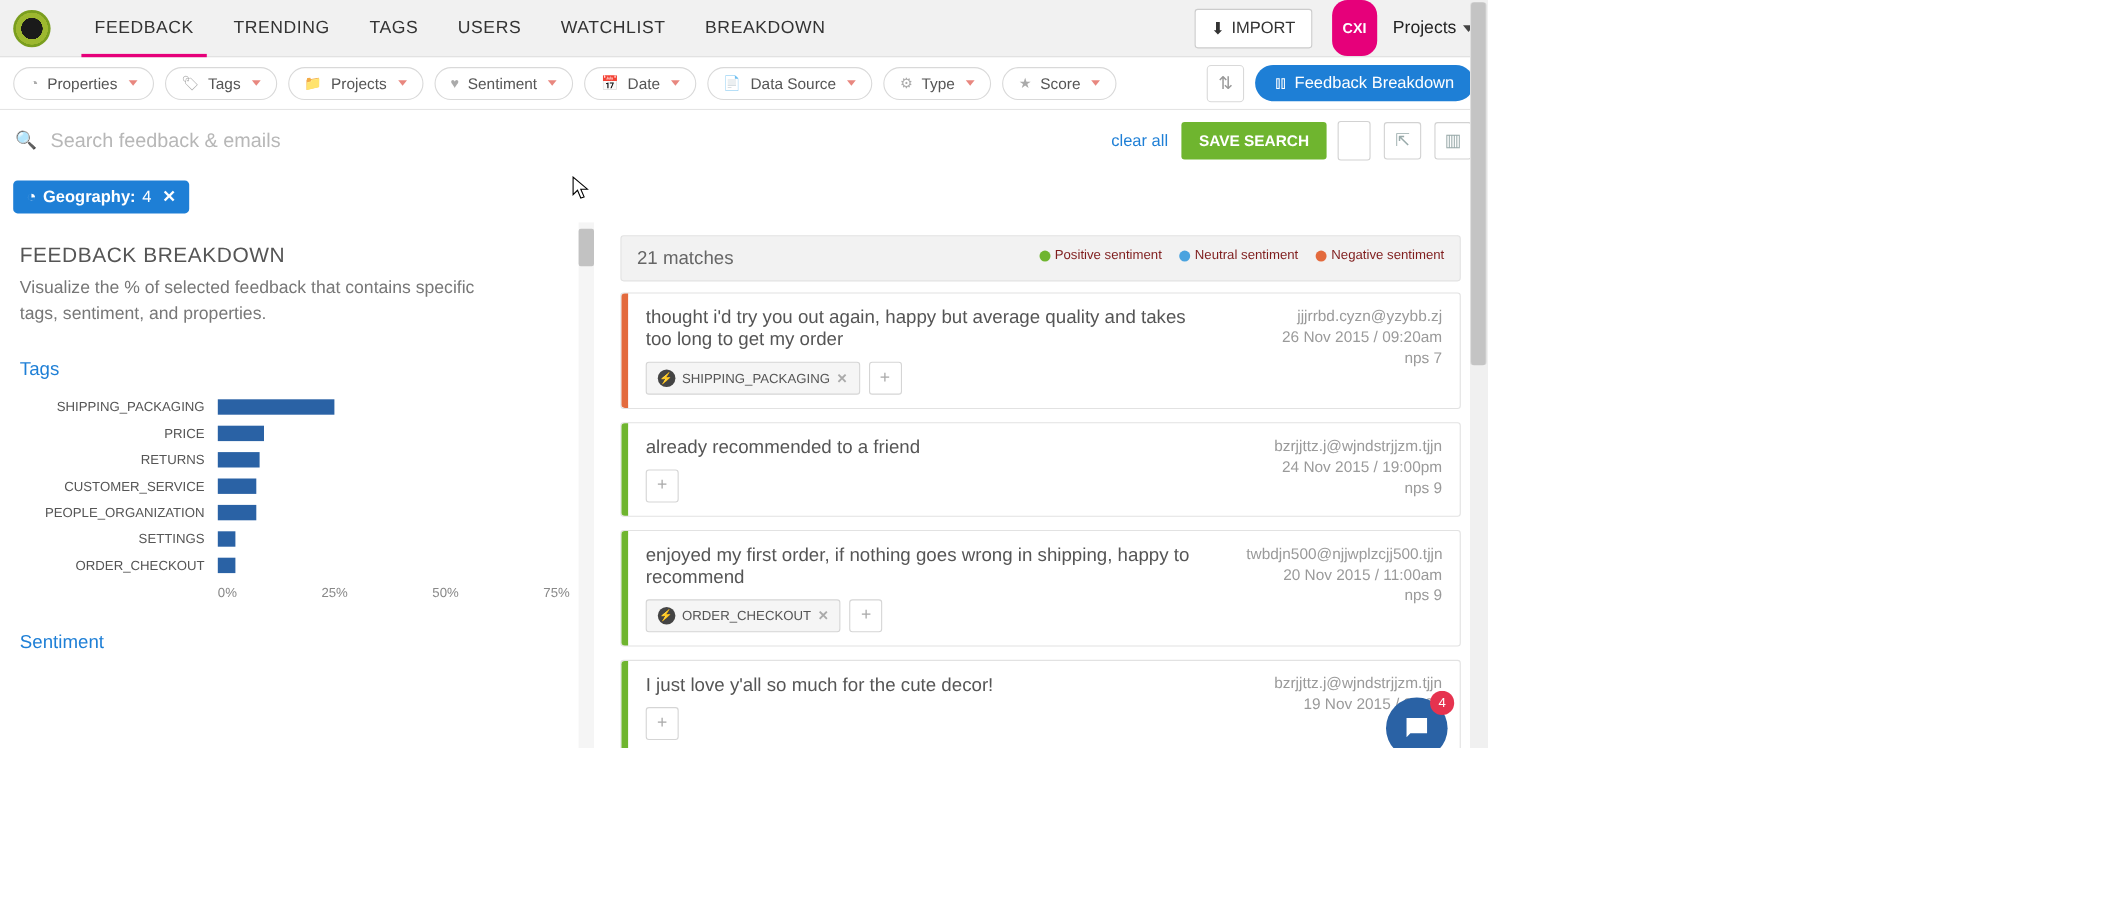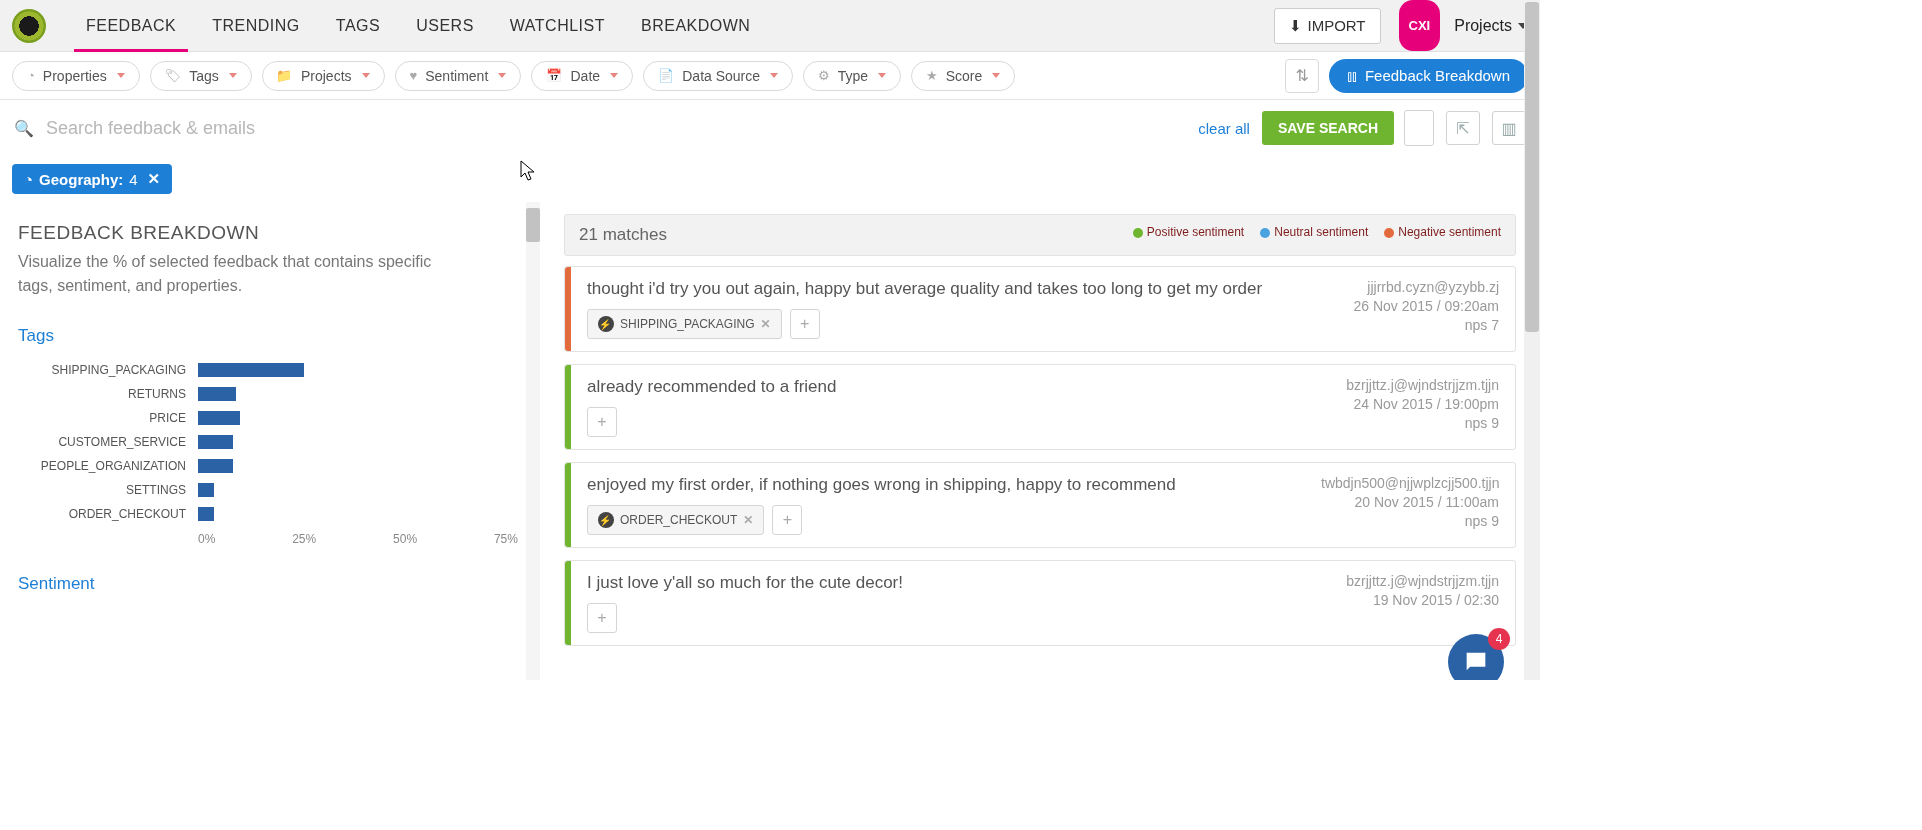--- a/index.html
+++ b/index.html
@@ -1,17 +1,17 @@
 <!DOCTYPE html>
 <html><head>
 <meta charset="utf-8">
 <style>
 *{box-sizing:border-box;margin:0;padding:0;font-family:"Helvetica Neue",Arial,sans-serif}
 body{background:#fff;overflow:hidden}
-.app{width:1540px;height:680px;position:relative;background:#fff}
+.app{width:1352px;height:680px;position:relative;background:#fff}
 .topbar{height:52px;background:#f1f1f1;border-bottom:1px solid #e0e0e0;display:flex;align-items:center;padding:0 12px}
 .logo{width:34px;height:34px;border-radius:50%;background:radial-gradient(circle,#1a1a1a 40%,#9db82f 41%,#9db82f 60%,#7a9e1e 61%);margin-right:40px}
 .mainnav{display:flex;gap:36px;flex:1}
 .mainnav a{color:#333;font-size:16px;letter-spacing:.5px;text-decoration:none;padding:16px 0;position:relative;cursor:pointer}
 .mainnav a.active::after{content:"";position:absolute;left:-12px;right:-12px;bottom:-1px;height:3px;background:#e6007a}
 .import-btn{background:#fff;border:1px solid #ccc;border-radius:3px;padding:8px 14px;font-size:15px;color:#333;display:flex;align-items:center;gap:6px;cursor:pointer}
 .badge-cxi{background:#e6007a;color:#fff;border-radius:14px;padding:18px 10px;font-size:13px;font-weight:600;margin-left:18px}
 .user-menu{display:flex;align-items:center;gap:6px;margin-left:14px;font-size:16px;color:#222;cursor:pointer}
 .caret{width:0;height:0;border-left:5px solid transparent;border-right:5px solid transparent;border-top:6px solid #444}
 .filterbar{height:48px;border-bottom:1px solid #e4e4e4;display:flex;align-items:center;padding:0 12px;gap:10px}
@@ -180,29 +180,29 @@
       <div class="h-sub">Visualize the % of selected feedback that contains specific tags, sentiment, and properties.</div>
       <div class="sec-title">Tags</div>
       <div class="barchart" id="barchart">
           <div class="barrow">
             <div class="barlabel">SHIPPING_PACKAGING</div>
             <div class="bartrack">
               <div class="bar" style="width:105.60000000000001px"></div>
             </div>
           </div>
           <div class="barrow">
+            <div class="barlabel">PRICE</div>
+            <div class="bartrack">
+              <div class="bar" style="width:41.6px"></div>
+            </div>
+          </div>
+          <div class="barrow">
             <div class="barlabel">RETURNS</div>
             <div class="bartrack">
               <div class="bar" style="width:38.400000000000006px"></div>
-            </div>
-          </div>
-          <div class="barrow">
-            <div class="barlabel">PRICE</div>
-            <div class="bartrack">
-              <div class="bar" style="width:41.6px"></div>
             </div>
           </div>
           <div class="barrow">
             <div class="barlabel">CUSTOMER_SERVICE</div>
             <div class="bartrack">
               <div class="bar" style="width:35.2px"></div>
             </div>
           </div>
           <div class="barrow">
             <div class="barlabel">PEOPLE_ORGANIZATION</div>

